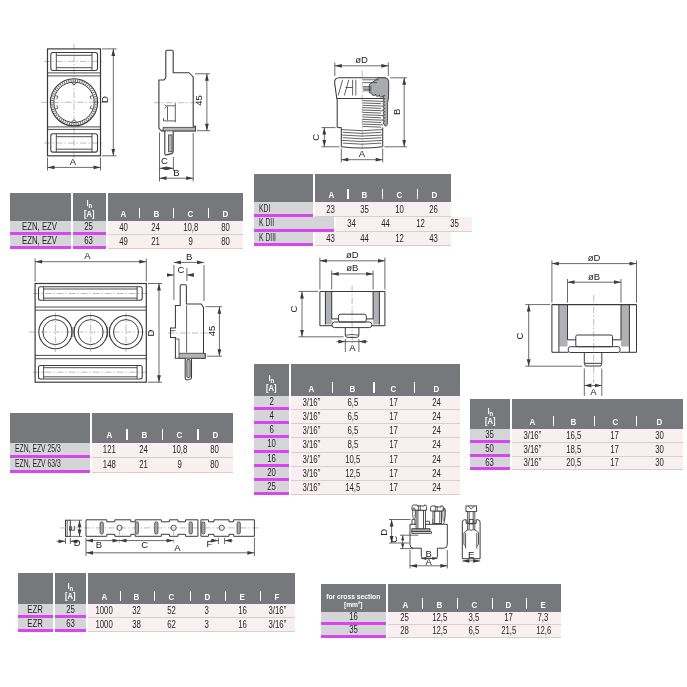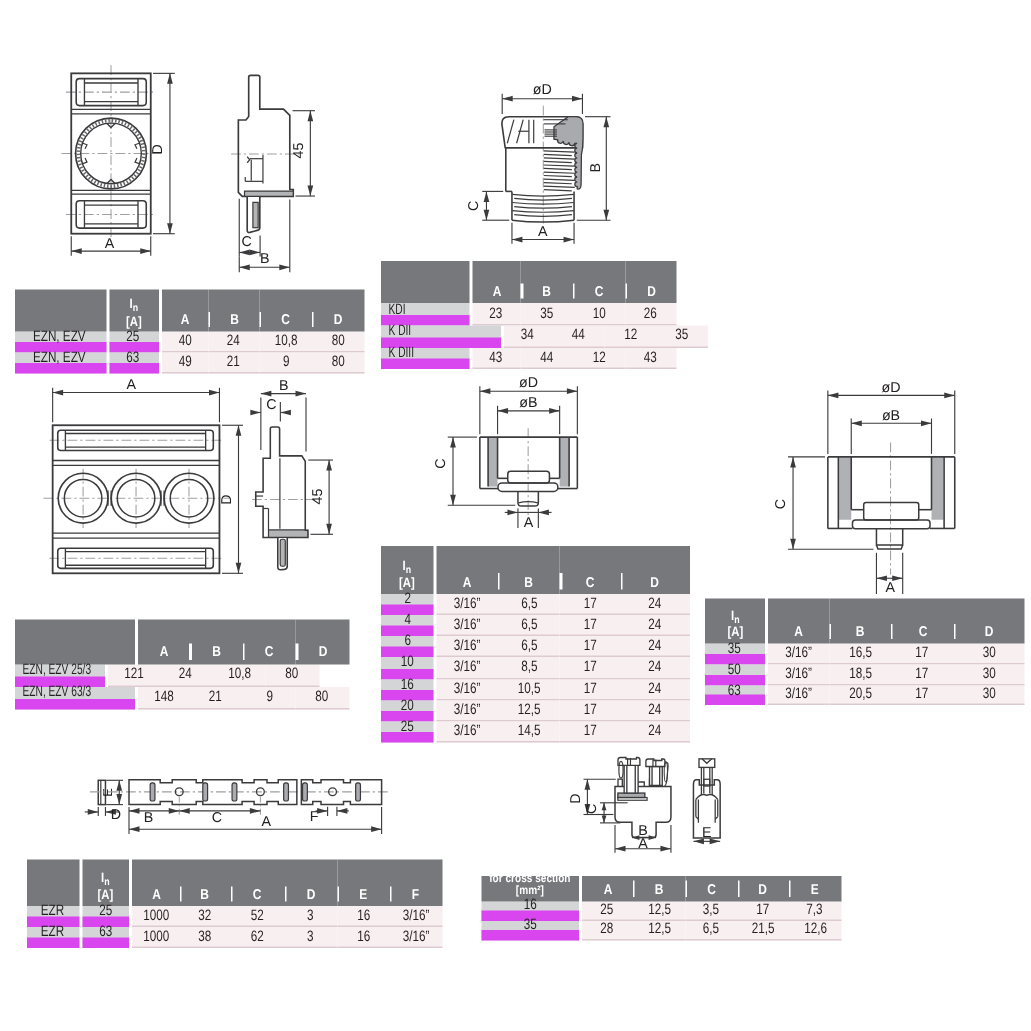--- a/index.html
+++ b/index.html
@@ -7,21 +7,21 @@
 .tb{position:absolute;display:flex;flex-direction:column;font-size:10px;color:#231f20;white-space:nowrap}
 .hrow,.drow{display:flex}
 .hrow{flex:none}
 .hc{background:#77787b;color:#fff;font-weight:700;display:flex;align-items:flex-end;justify-content:center;position:relative;font-size:9.5px;box-sizing:border-box}
 .hc span{padding-bottom:2px;line-height:1.08;text-align:center}
 .hc.tp span{padding-bottom:2px}
 .gap{width:2px;flex:none}
 .g,.p{display:flex;align-items:center;justify-content:center;box-sizing:border-box}
 .g{background:#d4d5d7}
 .p{background:#f8eff1}
-.drow .g{border-bottom:7px solid #d946ef}
+.drow .g{border-bottom:3px solid #d946ef}
 .drow .p{border-bottom:1px solid #decbd1}
 .hc.d::before{content:"";position:absolute;left:0;bottom:3px;width:1.4px;height:10.5px;background:#fff}
 .l{justify-content:flex-start;padding-left:5px}
 .g i,.p i{display:inline-block;font-style:normal;transform:scaleX(0.78);transform-origin:center}
 .l i{transform:scaleX(0.68);transform-origin:left}
 .hc span{display:inline-block;transform:scaleX(0.84);transform-origin:center bottom}
 sub{font-size:7px;vertical-align:-2px}
 </style>
 </head>
 <body>
@@ -769,21 +769,21 @@
         </div>
 <div class="hc d" style="width:35.5px">
           <span>C</span>
         </div>
 <div class="hc d" style="width:35.5px">
           <span>D</span>
         </div>
 </div>
 
 <div class="drow" style="height:15px">
-<div class="g l" style="width:60px">
+<div class="g l" style="width:80px">
           <i>EZN, EZV 25/3</i>
         </div>
 <div class="gap"></div>
 <div class="p" style="width:34px">
           <i>121</i>
         </div>
 <div class="p" style="width:35.5px">
           <i>24</i>
         </div>
 <div class="p" style="width:35.5px">
@@ -1131,21 +1131,21 @@
           <i>16</i>
         </div>
 <div class="p" style="width:35px">
           <i>3/16”</i>
         </div>
 </div>
 </div>
 
 <div class="tb" style="left:321px;top:583.8px">
 
-<div class="hrow" style="height:17px">
+<div class="hrow" style="height:28px">
 <div class="hc tp" style="width:65px;font-size:8px">
           <span>for cross section<br>[mm²]</span>
         </div>
 <div class="gap"></div>
 <div class="hc" style="width:34px">
           <span>A</span>
         </div>
 <div class="hc d" style="width:34.5px">
           <span>B</span>
         </div>

